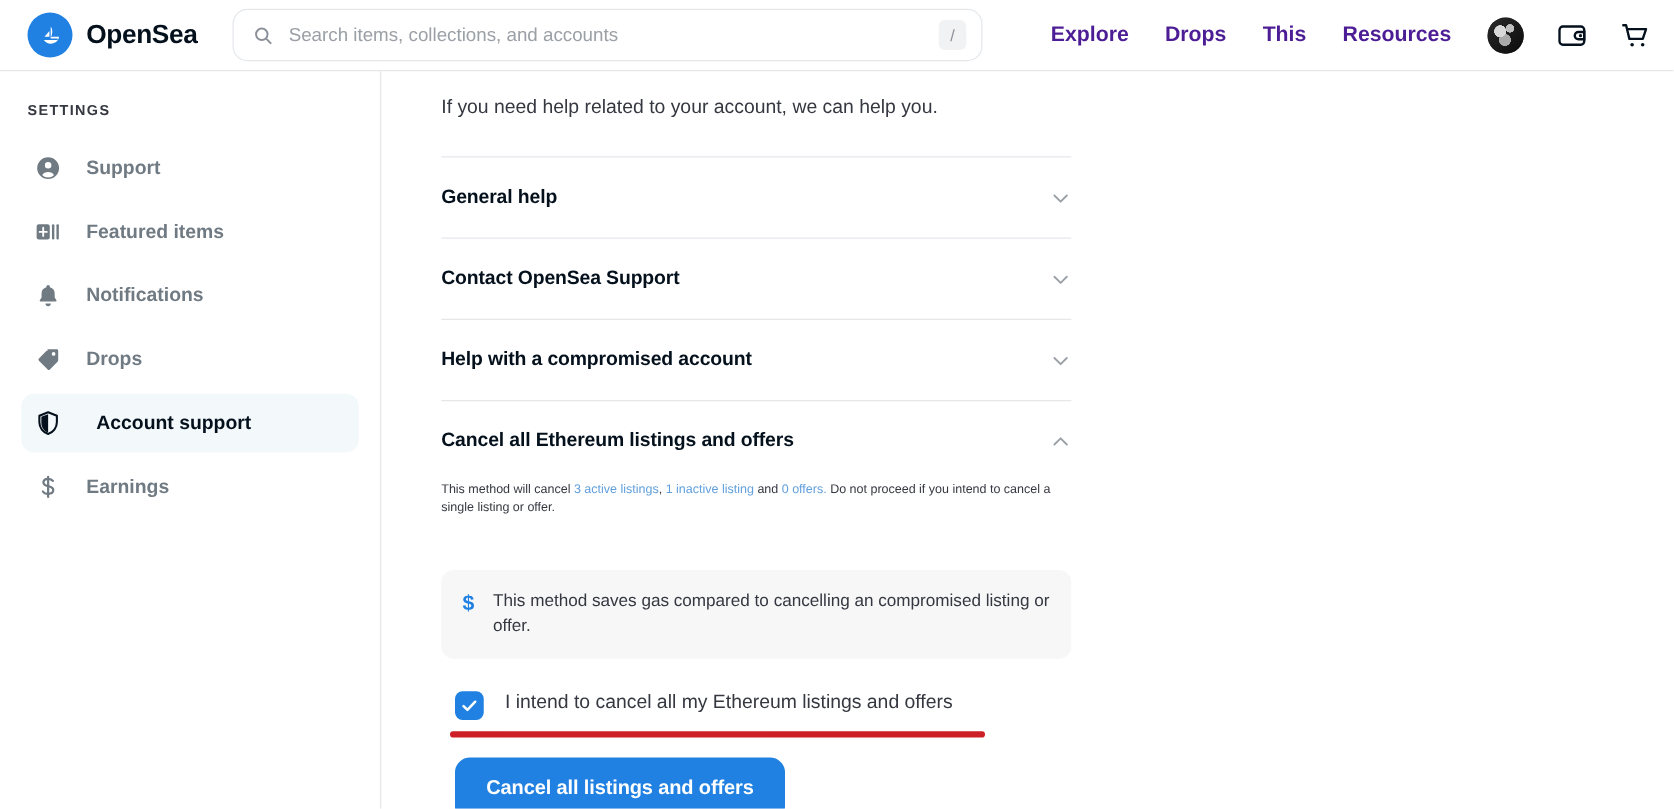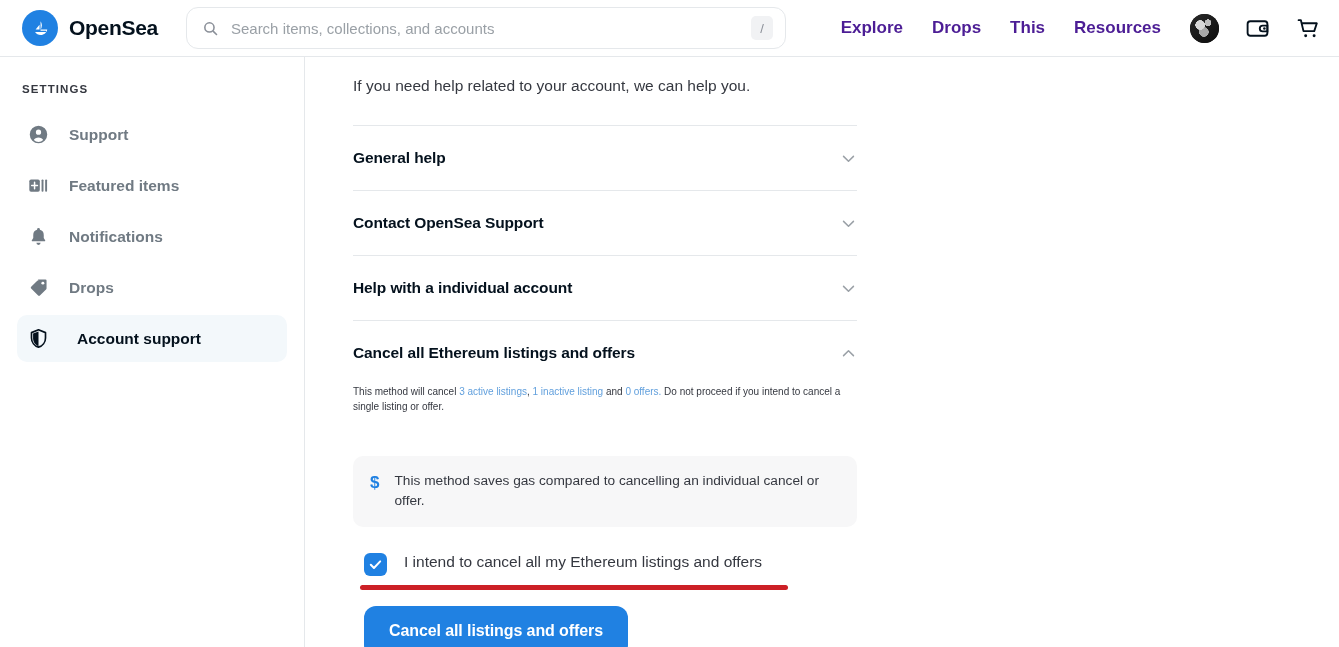--- a/index.html
+++ b/index.html
@@ -385,20 +385,29 @@
     <div class="side-item active">
       <span class="side-icon">
         <svg width="21" height="21" viewBox="0 0 24 24">
           <path d="M12 2.1l8 3.2v6c0 5-3.4 9.3-8 10.6-4.6-1.3-8-5.6-8-10.6v-6l8-3.2z" fill="none" stroke="currentColor" stroke-width="1.9" stroke-linejoin="round"></path>
           <path d="M12 3.9v16.9c-3.5-1.3-6.2-4.8-6.2-8.9V6.2L12 3.9z" fill="currentColor"></path>
         </svg>
       </span>
       <span class="side-label">Account support</span>
     </div>
 
+    <div class="side-item">
+      <span class="side-icon">
+        <svg width="21" height="21" viewBox="0 0 24 24" fill="none" stroke="currentColor" stroke-width="2" stroke-linecap="round">
+          <path d="M12 2.8v18.4"></path>
+          <path d="M16.4 6.6c-.9-1.3-2.5-2-4.4-2-2.5 0-4.3 1.3-4.3 3.3 0 4.6 9 2.3 9 7 0 2.2-2 3.5-4.7 3.5-2.1 0-3.9-.8-4.8-2.2"></path>
+        </svg>
+      </span>
+      <span class="side-label">Earnings</span>
+    </div>
   </aside>
 
   <main class="main">
     <div class="main-inner">
 
       <p class="intro-text">If you need help related to your account, we can help you.</p>
 
       <div class="accordion">
 
         <div class="acc-row">
@@ -413,21 +422,21 @@
         <div class="acc-row">
           <span class="acc-title">Contact OpenSea Support</span>
           <span class="chev">
             <svg width="17" height="17" viewBox="0 0 24 24" fill="none" stroke="currentColor" stroke-width="2.1" stroke-linecap="round" stroke-linejoin="round">
                 <path d="M5 9l7 7 7-7"></path>
               </svg>
           </span>
         </div>
 
         <div class="acc-row">
-          <span class="acc-title">Help with a individual account</span>
+          <span class="acc-title">Help with a compromised account</span>
           <span class="chev">
             <svg width="17" height="17" viewBox="0 0 24 24" fill="none" stroke="currentColor" stroke-width="2.1" stroke-linecap="round" stroke-linejoin="round">
                 <path d="M5 9l7 7 7-7"></path>
               </svg>
           </span>
         </div>
 
         <div class="acc-row">
           <span class="acc-title">Cancel all Ethereum listings and offers</span>
           <span class="chev">
@@ -436,21 +445,21 @@
               </svg>
           </span>
         </div>
 
         <div class="acc-body">
 
           <p class="body-text"><span>This method will cancel </span><a>3 active listings</a><span>, </span><a>1 inactive listing</a><span> and </span><a>0 offers.</a><span> Do not proceed if you intend to cancel a single listing or offer.</span></p>
 
           <div class="notice">
             <span class="notice-icon">$</span>
-            <span class="notice-text">This method saves gas compared to cancelling an individual cancel or offer.</span>
+            <span class="notice-text">This method saves gas compared to cancelling an compromised listing or offer.</span>
           </div>
 
           <div class="check-row">
             <span class="checkbox">
               <svg width="15" height="15" viewBox="0 0 24 24" fill="none" stroke="#fff" stroke-width="3.2" stroke-linecap="round" stroke-linejoin="round">
                   <path d="M4.5 12.5l5 5 10-10.5"></path>
                 </svg>
             </span>
             <span class="check-label">I intend to cancel all my Ethereum listings and offers</span>
           </div>

